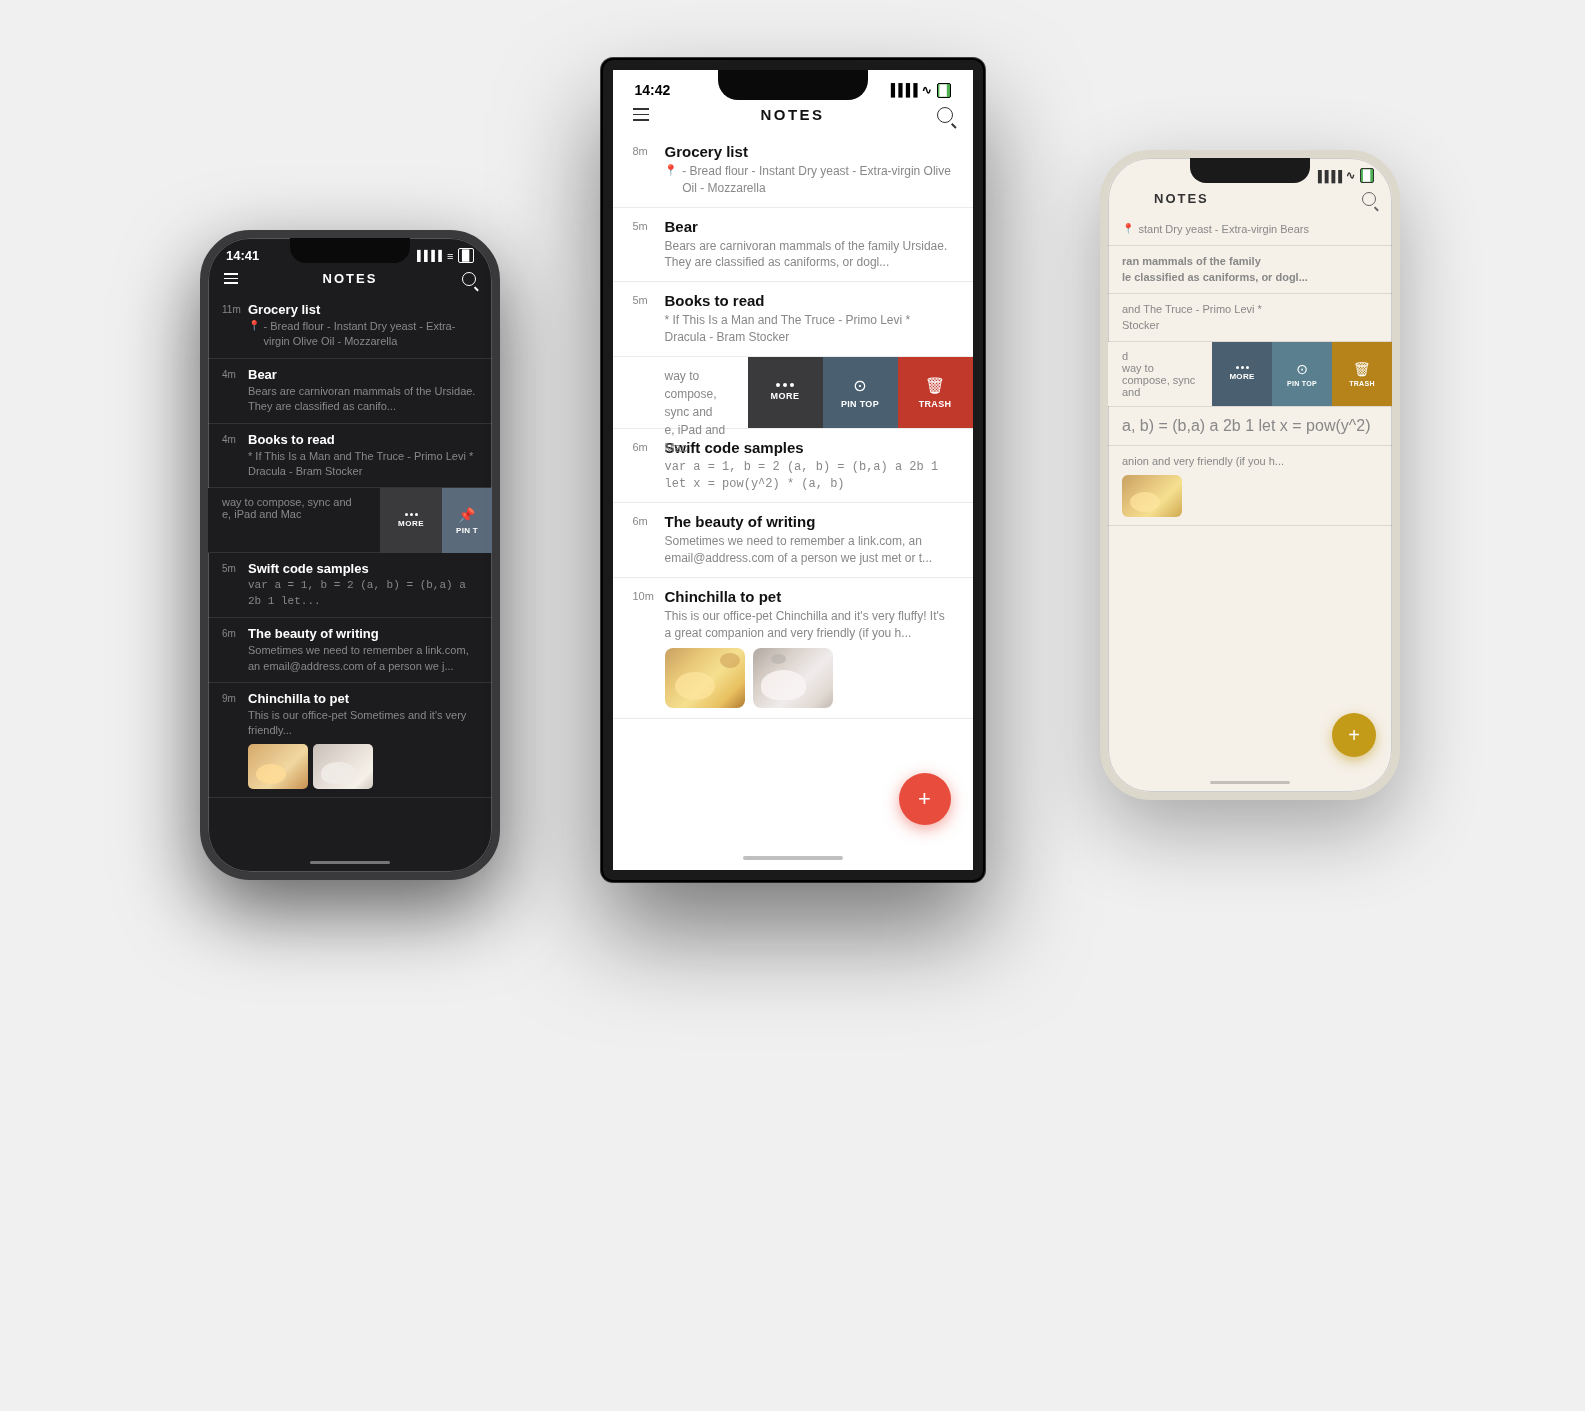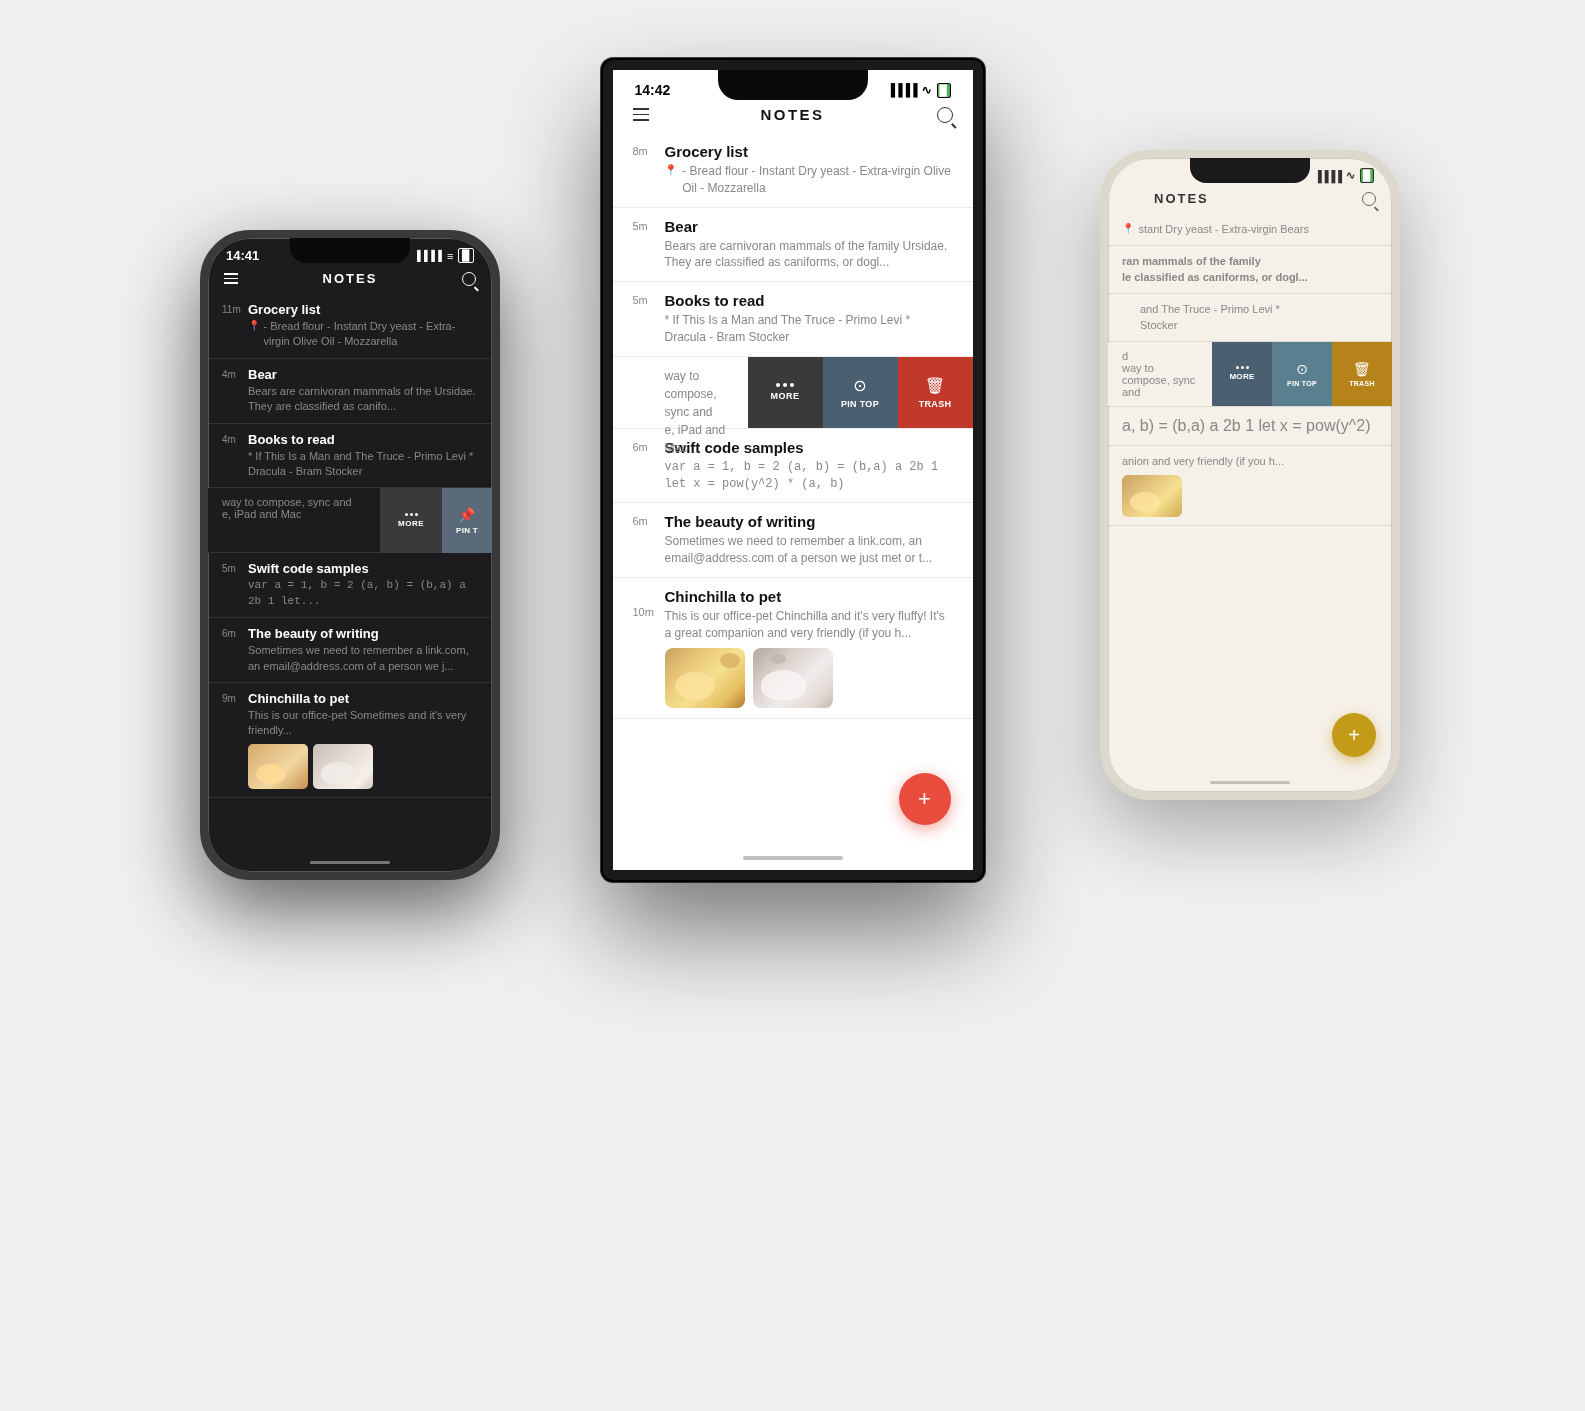--- a/index.html
+++ b/index.html
@@ -250,21 +250,21 @@
 
       <div style="display: flex; padding: 10px 20px; border-bottom: 1px solid rgba(0,0,0,0.08); align-items: flex-start;">
         <span style="font-size: 11px; color: #888; min-width: 32px; margin-top: 2px;">6m</span>
         <div style="flex: 1;">
           <div style="font-size: 15px; font-weight: 700; color: #111; margin-bottom: 3px;">The beauty of writing</div>
           <div style="font-size: 12px; color: #888; line-height: 1.4;">Sometimes we need to remember a link.com, an email@address.com of a person we just met or t...</div>
         </div>
       </div>
 
       <div style="display: flex; padding: 10px 20px; border-bottom: 1px solid rgba(0,0,0,0.08); align-items: flex-start;">
-        <span style="font-size: 11px; color: #888; min-width: 32px; margin-top: 18px;">10m</span>
+        <span style="font-size: 11px; color: #888; min-width: 32px; margin-top: 2px;">10m</span>
         <div style="flex: 1;">
           <div style="font-size: 15px; font-weight: 700; color: #111; margin-bottom: 3px;">Chinchilla to pet</div>
           <div style="font-size: 12px; color: #888; line-height: 1.4; margin-bottom: 6px;">This is our office-pet Chinchilla and it's very fluffy! It's a great companion and very friendly (if you h...</div>
           <div style="display: flex; gap: 8px;">
             <div style="width: 80px; height: 60px; border-radius: 8px; background: linear-gradient(135deg, #c8a060 0%, #e8c878 30%, #f5e090 55%, #e8c060 80%, #b07830 100%); position: relative; overflow: hidden;">
               <div style="position: absolute; bottom: 8px; left: 10px; width: 40px; height: 28px; border-radius: 50%; background: rgba(255,230,160,0.7);"></div>
               <div style="position: absolute; top: 5px; right: 5px; width: 20px; height: 15px; border-radius: 50%; background: rgba(200,150,80,0.5);"></div>
             </div>
             <div style="width: 80px; height: 60px; border-radius: 8px; background: linear-gradient(135deg, #b0a8a0 0%, #d8d0c8 30%, #f0ecec 60%, #e0d8d0 85%, #c0b8b0 100%); position: relative; overflow: hidden;">
               <div style="position: absolute; bottom: 8px; left: 8px; width: 45px; height: 30px; border-radius: 50% 50% 40% 40%; background: rgba(250,245,245,0.8);"></div>
@@ -314,21 +314,21 @@
           </div>
         </div>
       </div>
 
       <div style="display: flex; padding: 8px 14px; border-bottom: 1px solid rgba(0,0,0,0.1);">
         <div style="flex: 1; font-weight: bold;">
           <div style="font-size: 11px; color: #888; line-height: 1.4;">ran mammals of the family<br>le classified as caniforms, or dogl...</div>
         </div>
       </div>
 
-      <div style="display: flex; padding: 8px 32px; border-bottom: 1px solid rgba(0,0,0,0.1);">
+      <div style="display: flex; padding: 8px 14px; border-bottom: 1px solid rgba(0,0,0,0.1);">
         <div style="flex: 1;">
           <div style="font-size: 11px; color: #888; line-height: 1.4;">and The Truce - Primo Levi *<br>Stocker</div>
         </div>
       </div>
 
       <div style="display: flex; height: 65px; border-bottom: 1px solid rgba(0,0,0,0.1);">
         <div style="flex: 1; background: #f5f0e8; padding: 8px 14px;">
           <div style="font-size: 11px; color: #888;">d</div>
           <div style="font-size: 11px; color: #888;">way to compose, sync and</div>
         </div>

